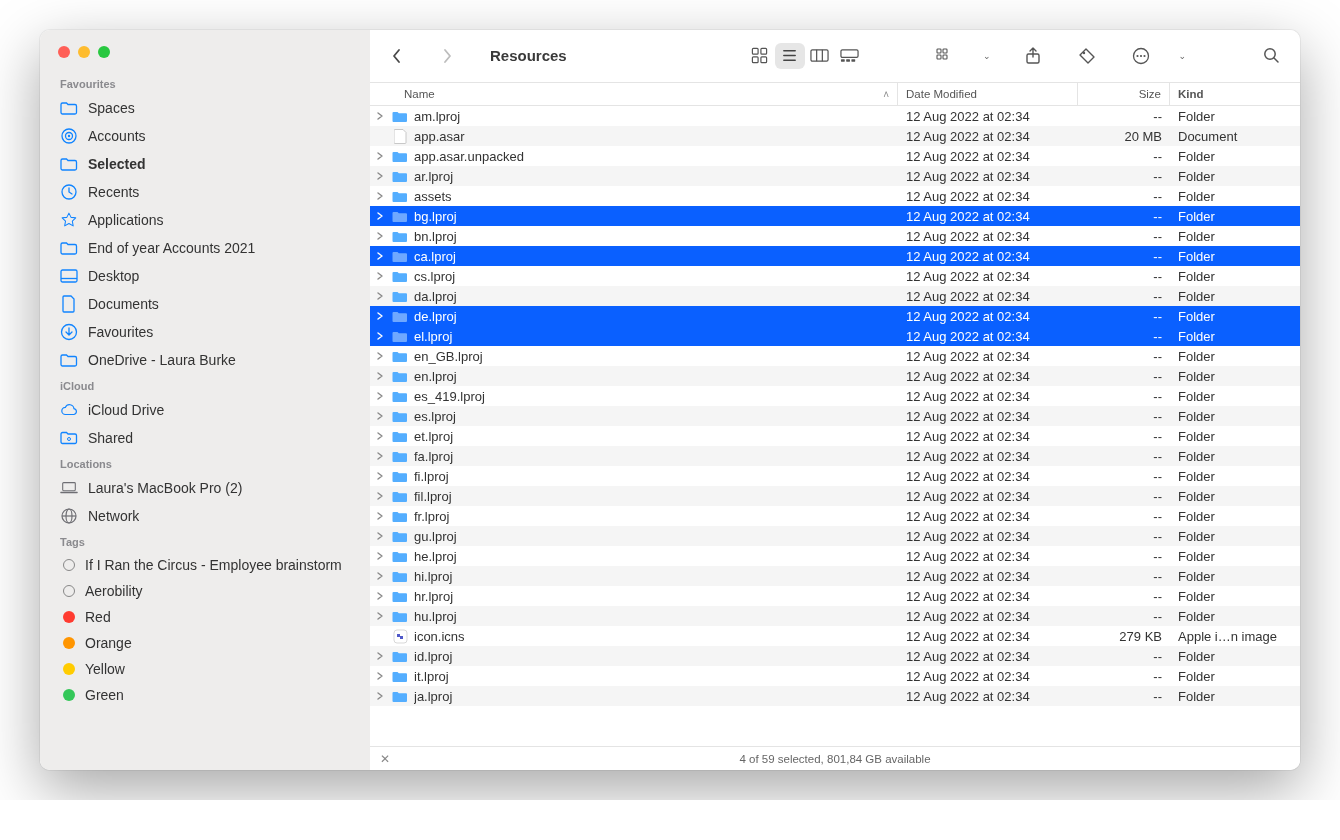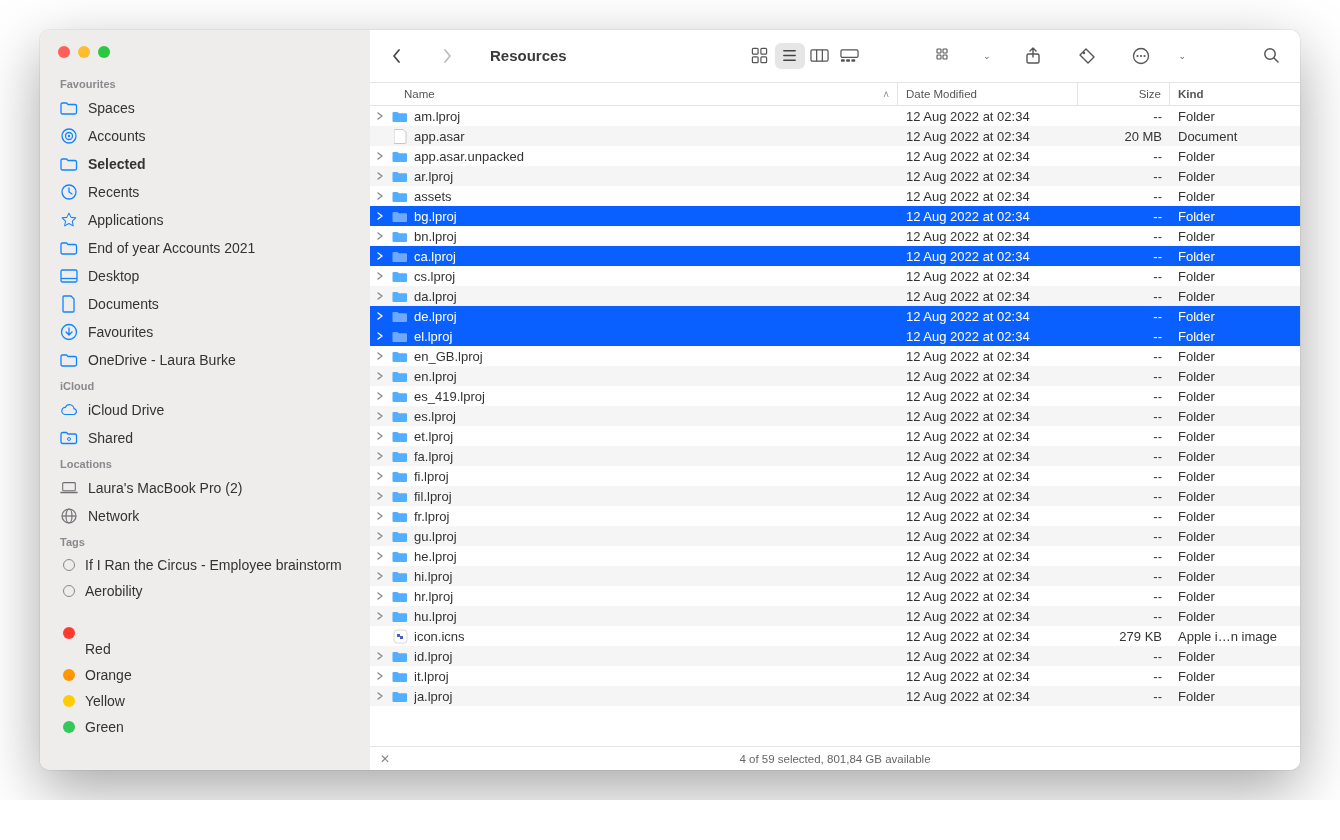--- a/index.html
+++ b/index.html
@@ -199,21 +199,21 @@
         <div class="sb-item">
           <span class="dot"></span>
           <span style="white-space: nowrap; overflow: hidden; text-overflow: ellipsis;">If I Ran the Circus - Employee brainstorm</span>
         </div>
         <div class="sb-item">
           <span class="dot"></span>
           <span style="white-space: nowrap; overflow: hidden; text-overflow: ellipsis;">Aerobility</span>
         </div>
         <div class="sb-item">
           <span class="dot filled" style="background: rgb(255, 59, 48);"></span>
-          <span style="white-space: nowrap; overflow: hidden; text-overflow: ellipsis; margin-top: 32px;">Red</span>
+          <span style="white-space: nowrap; overflow: hidden; text-overflow: ellipsis;">Red</span>
         </div>
         <div class="sb-item">
           <span class="dot filled" style="background: rgb(255, 149, 0);"></span>
           <span style="white-space: nowrap; overflow: hidden; text-overflow: ellipsis;">Orange</span>
         </div>
         <div class="sb-item">
           <span class="dot filled" style="background: rgb(255, 204, 0);"></span>
           <span style="white-space: nowrap; overflow: hidden; text-overflow: ellipsis;">Yellow</span>
         </div>
         <div class="sb-item">

